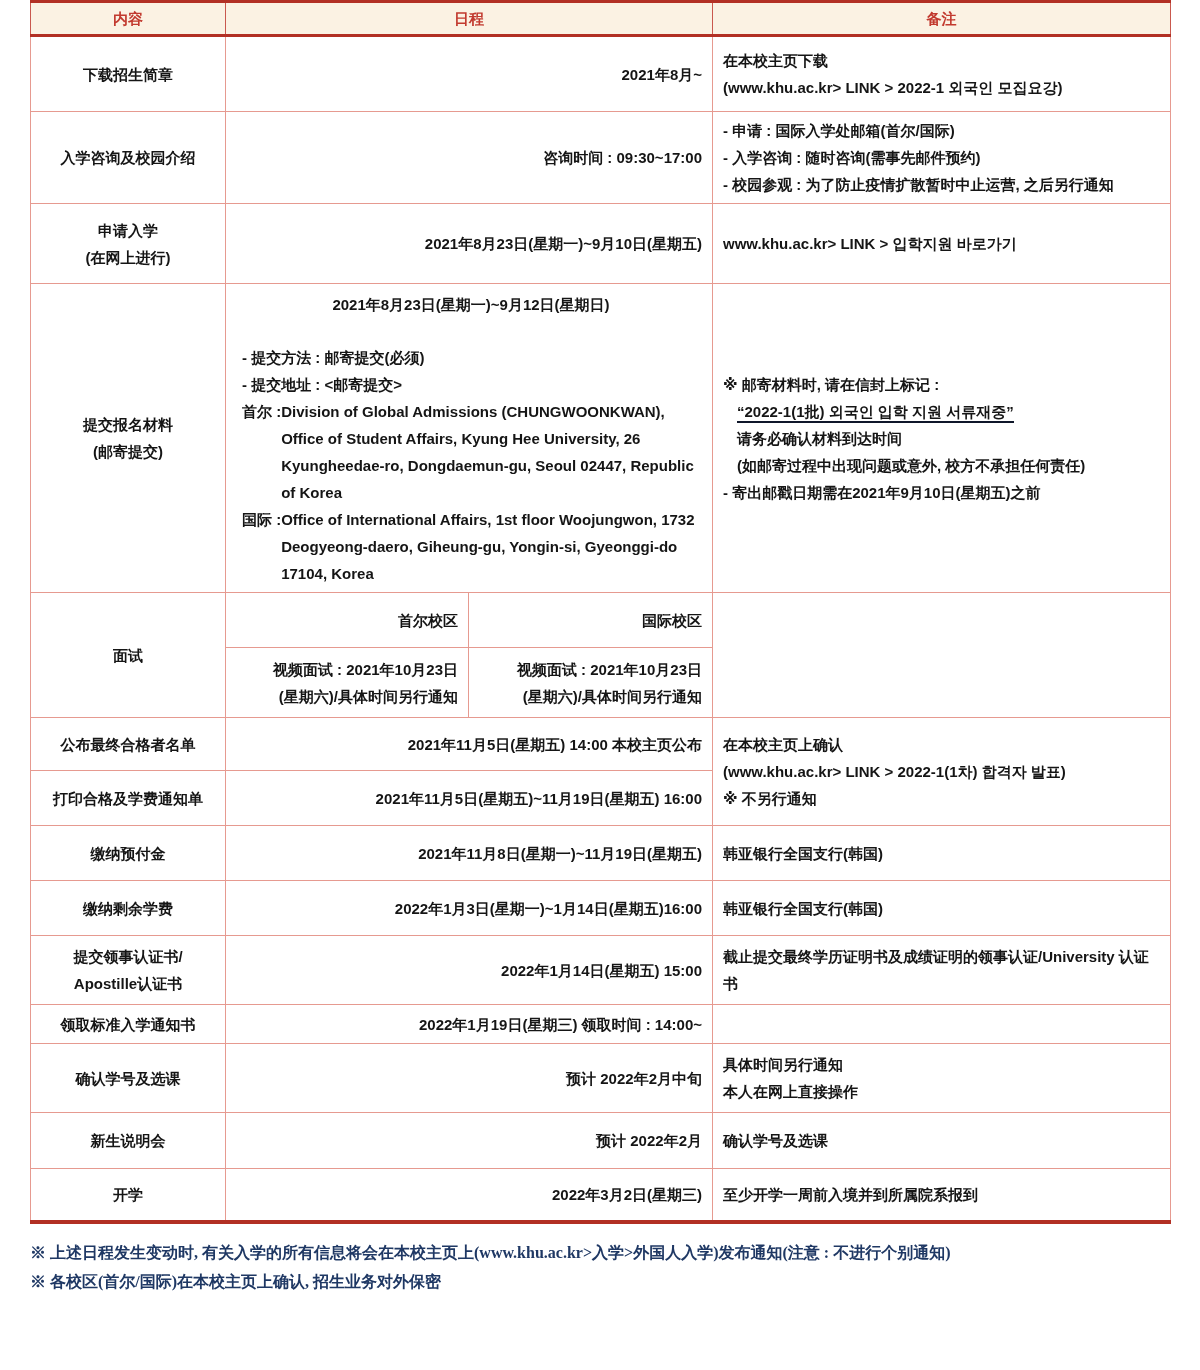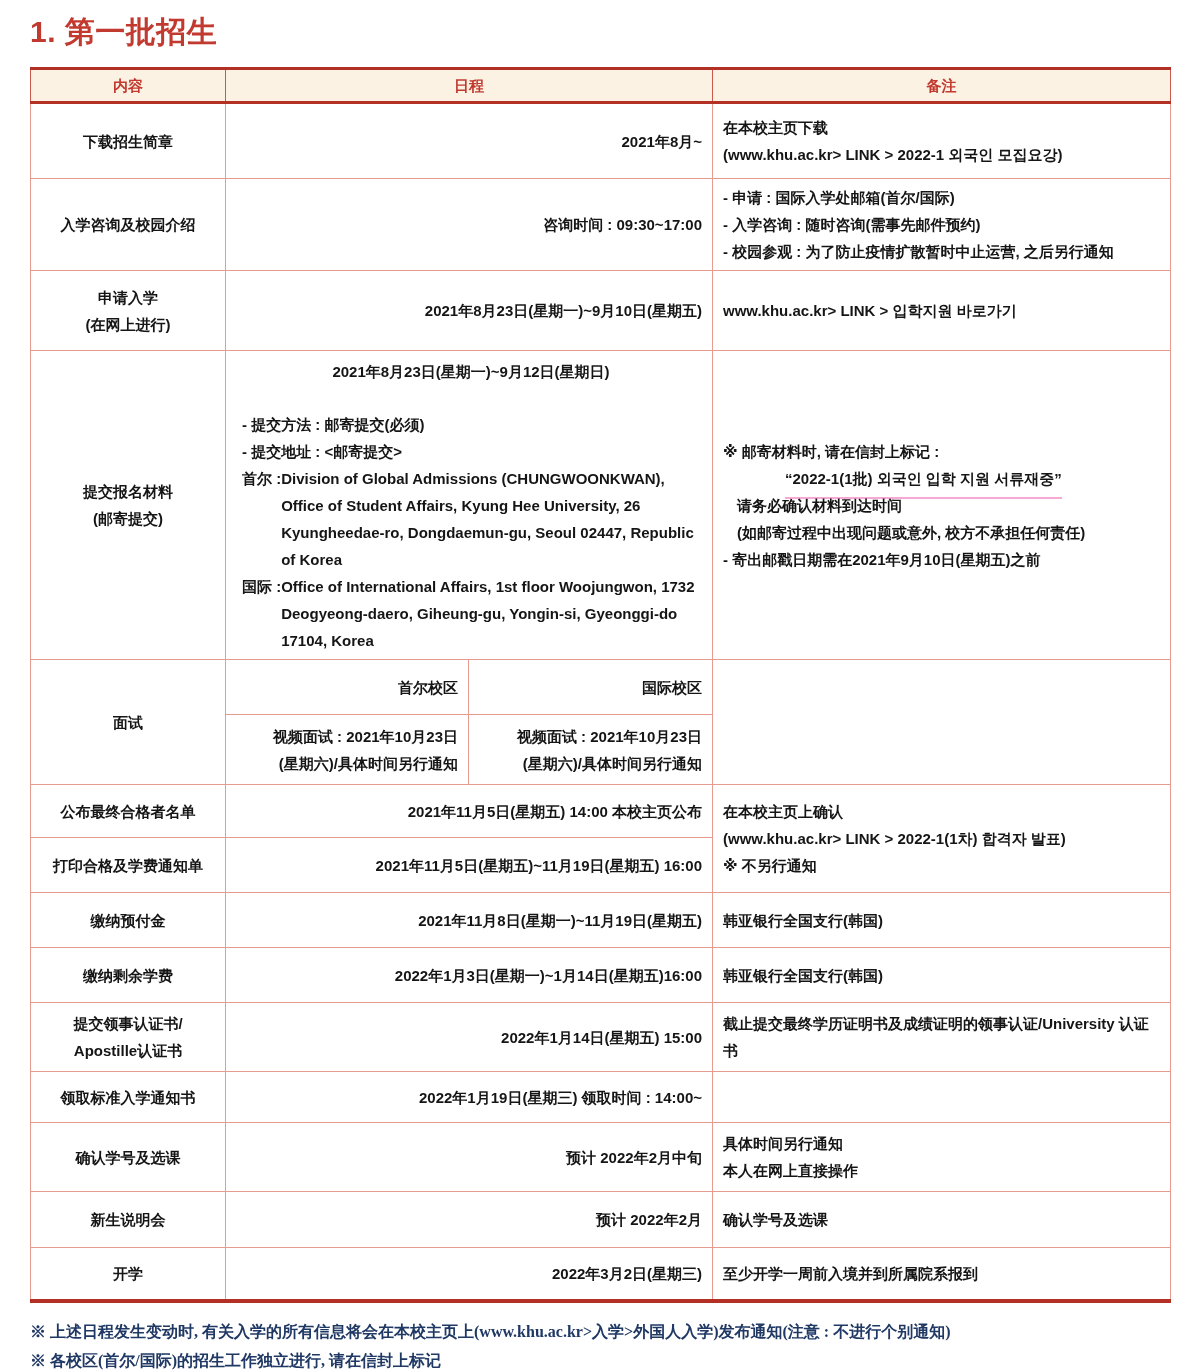--- a/index.html
+++ b/index.html
@@ -30,29 +30,28 @@
   }
   td.c{text-align:center;}
   td.s{text-align:right;}
   td.r{text-align:left;}
   .sb-date{text-align:center;margin:2px 0 26px 0;}
   .sb-left{text-align:left;padding-left:4px;}
   .addr{display:flex;align-items:flex-start;}
   .addr-label{white-space:nowrap;}
   .addr-text{flex:1;}
   .ind{padding-left:14px;}
-  .ul{border-bottom:2px solid #f9a8d4;padding-bottom:10px;margin-left:48px;}
+  .ul{border-bottom:2px solid #0f172a;padding-bottom:1px;}
   .footnotes{margin-top:14px;color:#1f3864;font-size:16px;line-height:29px;font-family:Liberation Serif, serif;}
 </style>
 </head>
 <body>
 
 <div class="page">
 
-  <div class="title">1. 第一批招生</div>
 
   <table class="sched">
     <colgroup>
       <col style="width:195px">
         <col style="width:243px">
         <col style="width:244px">
         <col style="width:458px">
     </colgroup>
     <tbody>
 
@@ -166,21 +165,21 @@
 
       <tr style="height:69px">
         <td class="c">
           <div>提交领事认证书/</div>
           <div>Apostille认证书</div>
         </td>
         <td class="s" colspan="2">2022年1月14日(星期五) 15:00</td>
         <td class="r">截止提交最终学历证明书及成绩证明的领事认证/University 认证书</td>
       </tr>
 
-      <tr style="height:51px">
+      <tr style="height:39px">
         <td class="c">领取标准入学通知书</td>
         <td class="s" colspan="2">2022年1月19日(星期三) 领取时间 : 14:00~</td>
         <td class="r"></td>
       </tr>
 
       <tr style="height:69px">
         <td class="c">确认学号及选课</td>
         <td class="s" colspan="2">预计 2022年2月中旬</td>
         <td class="r">
           <div>具体时间另行通知</div>
@@ -198,16 +197,16 @@
         <td class="c">开学</td>
         <td class="s" colspan="2">2022年3月2日(星期三)</td>
         <td class="r">至少开学一周前入境并到所属院系报到</td>
       </tr>
 
     </tbody>
   </table>
 
   <div class="footnotes">
     <div>※ 上述日程发生变动时, 有关入学的所有信息将会在本校主页上(www.khu.ac.kr&gt;入学&gt;外国人入学)发布通知(注意 : 不进行个别通知)</div>
-    <div>※ 各校区(首尔/国际)的招生工作独立进行, 请在信封上标记</div>
+    <div>※ 各校区(首尔/国际)在本校主页上确认, 招生业务对外保密</div>
   </div>
 
 </div>
 
 </body></html>

